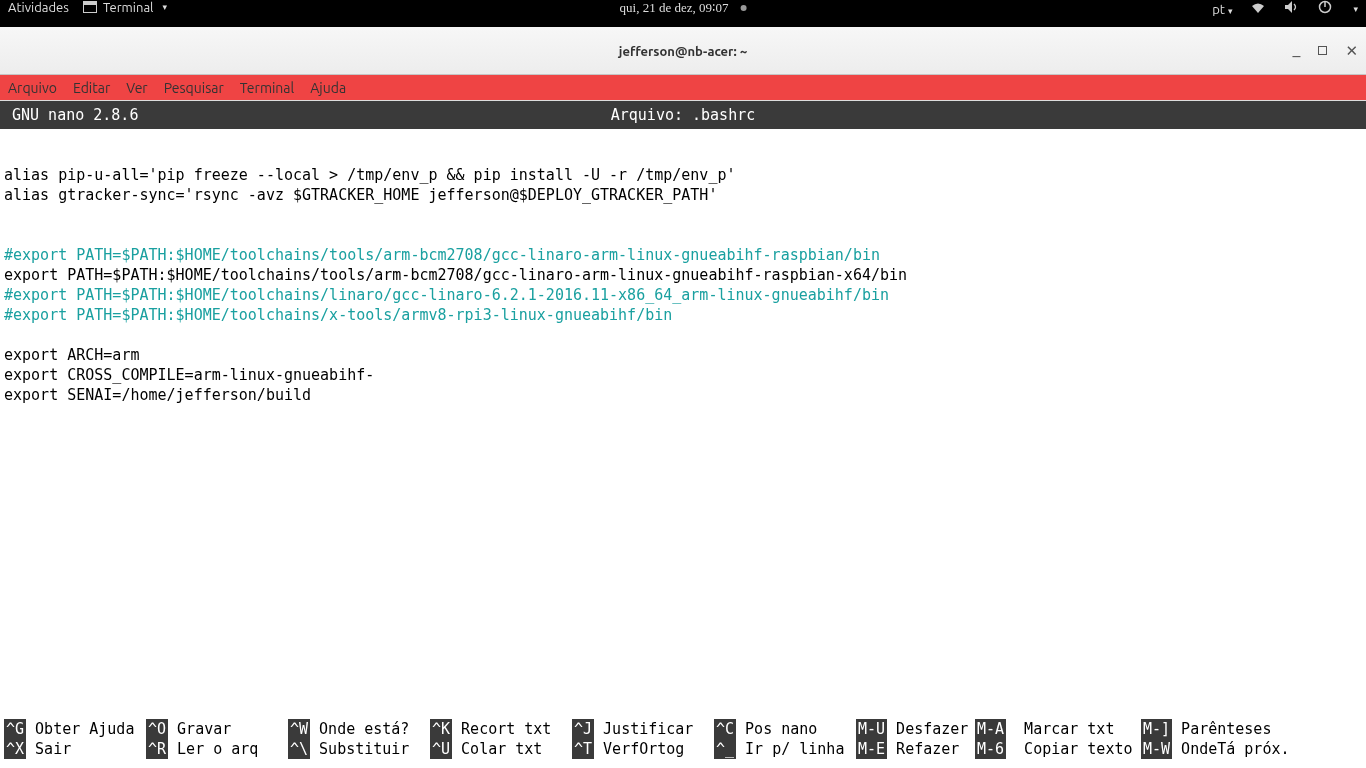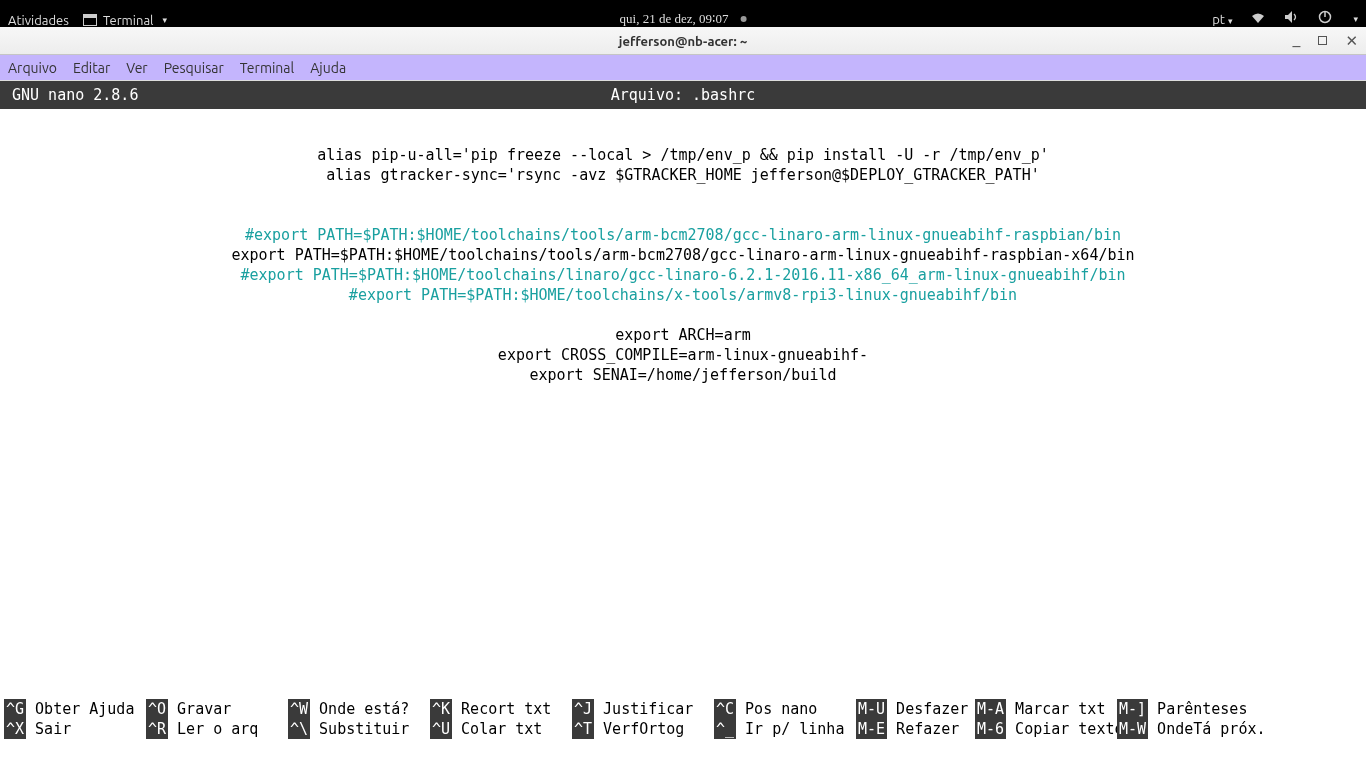--- a/index.html
+++ b/index.html
@@ -4,21 +4,21 @@
 <style>
   * { margin: 0; padding: 0; box-sizing: border-box; }
   html, body { width: 1366px; height: 768px; overflow: hidden; font-family: "Ubuntu", "DejaVu Sans", sans-serif; background: #fff; }
   
   
   .gnome-bar {
     height: 27px;
     background: #000;
     color: #ddd;
     display: flex;
-    align-items: flex-end;
+    align-items: flex-start;
     font-size: 13px;
     padding: 0 8px;
     position: relative;
   }
   .gnome-bar .left { display: flex; align-items: center; gap: 14px; }
   .gnome-bar .app-menu { display: flex; align-items: center; gap: 6px; }
   .gnome-bar .app-icon {
     width: 14px; height: 12px; border: 1px solid #ccc; display: inline-block;
     background: linear-gradient(#ccc 3px, transparent 3px);
   }
@@ -26,21 +26,21 @@
     position: absolute; left: 50%; transform: translateX(-50%);
     display: flex; align-items: center; gap: 8px; font-family: Liberation Serif, serif;
   }
   .gnome-bar .dot { width: 6px; height: 6px; background: #999; border-radius: 50%; margin-left: 4px;}
   .gnome-bar .right { margin-left: auto; display: flex; align-items: center; gap: 18px; }
   .gnome-bar .tri-down { font-size: 9px; margin-left: 3px;}
   .gnome-bar .sys-icon { font-size: 14px; }
 
   
   .window-title {
-    height: 28px;
+    height: 48px;
     background: linear-gradient(#f7f7f7, #ededed);
     border-bottom: 1px solid #c5c5c5;
     display: flex;
     align-items: center;
     justify-content: center;
     position: relative;
     font-size: 13px;
     font-weight: bold;
     color: #333;
   }
@@ -50,21 +50,21 @@
     color: #555; font-size: 13px;
   }
   .win-controls span { cursor: pointer; font-weight: normal;}
   .win-min { font-size: 16px; position: relative; top: -3px;}
   .win-max { width:9px; height:9px; border:1px solid #555; display:inline-block;}
   .win-close { font-size: 15px; }
 
   
   .menu-bar {
     height: 26px;
-    background: #c4b5fd;
+    background: #ef4444;
     border-bottom: 1px solid #ddd;
     display: flex;
     align-items: center;
     padding: 0 8px;
     gap: 16px;
     font-size: 14px;
     color: #333;
   }
   .menu-bar span { cursor: pointer; }
 
@@ -86,21 +86,20 @@
   
   .editor {
     background: #fff;
     font-family: "DejaVu Sans Mono", "Consolas", monospace;
     font-size: 15px;
     line-height: 20px;
     padding: 16px 4px 4px 4px;
     color: #000;
     white-space: pre;
     height: 590px;
-    text-align: center;
   }
   .c-comment { color: #1aa0a0; }
 
   
   .nano-footer {
     font-family: "DejaVu Sans Mono", "Consolas", monospace;
     font-size: 15px;
     line-height: 20px;
     background: #fff;
     color: #000;
@@ -110,21 +109,21 @@
   .sc { display: flex; }
   .sc .key { background: #3a3a3a; color: #fff; padding: 0 2px; white-space: pre;}
   .sc .lbl { white-space: pre; }
   .col0 { width: 142px;}
   .col1 { width: 142px;}
   .col2 { width: 142px;}
   .col3 { width: 142px;}
   .col4 { width: 142px;}
   .col5 { width: 142px;}
   .col6 { width: 119px;}
-  .col7 { width: 142px;}
+  .col7 { width: 166px; gap: 9px;}
   .col8 { width: 142px;}
 </style>
 </head>
 <body>
 
 <div class="gnome-bar">
   <div class="left">
     <span>Atividades</span>
     <span class="app-menu">
       <span class="app-icon"></span>

